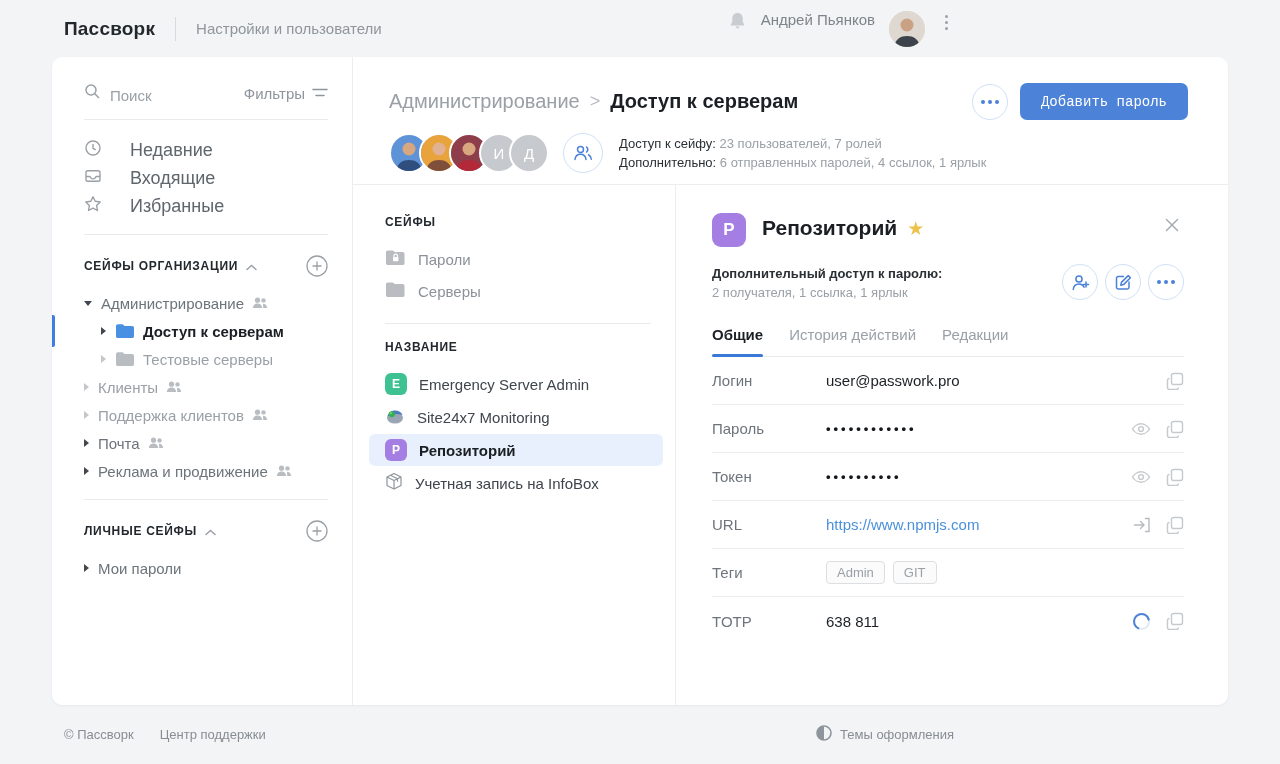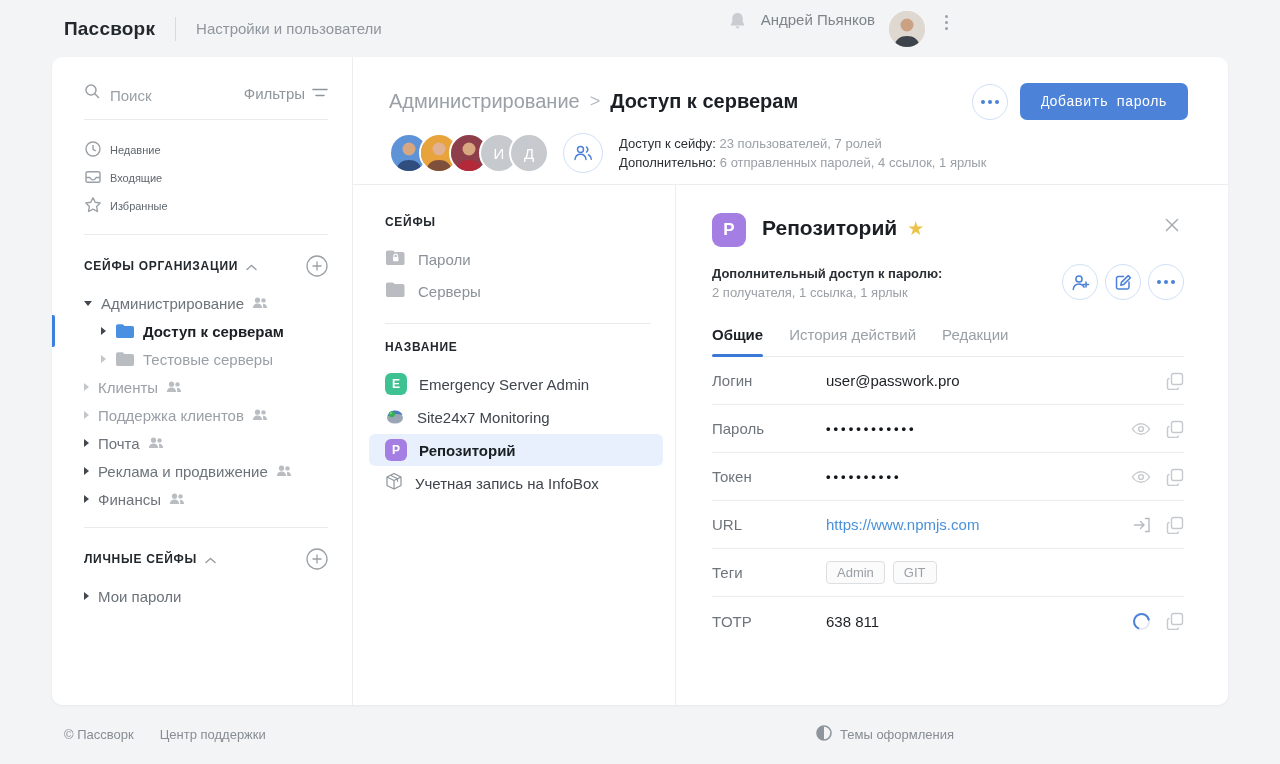--- a/index.html
+++ b/index.html
@@ -22,21 +22,21 @@
   .card { position:absolute; left:52px; top:57px; width:1176px; height:648px; background:#fff; border-radius:10px; box-shadow:0 1px 3px rgba(30,40,60,.05); display:flex; overflow:hidden; }
 
   
   .sidebar { width:301px; border-right:1px solid #ebedef; padding-top:26px; flex-shrink:0; position:relative; }
   .search-block { margin:0 24px 0 32px; padding-bottom:15px; border-bottom:1px solid #e8eaec; display:flex; align-items:center; }
   .search-left { display:flex; align-items:flex-end; gap:9px; flex:1; }
   .search-input { border:none; outline:none; font-size:15px; color:#3a4046; width:110px; font-family:inherit; background:transparent; }
   .search-input::placeholder { color:#9aa0a6; }
   .filters { display:flex; align-items:center; gap:7px; font-size:15px; color:#8e959c; cursor:pointer; }
   .quick { margin:16px 24px 0 32px; }
-  .quick-item { display:flex; align-items:center; gap:8px; height:28px; font-size:11px; color:#5f666d; cursor:pointer; }
+  .quick-item { display:flex; align-items:center; gap:28px; height:28px; font-size:18px; color:#5f666d; cursor:pointer; }
   .side-sep { height:1px; background:#e8eaec; margin:14px 24px 0 32px; }
   .section-head { display:flex; align-items:center; margin:20px 24px 0 32px; }
   .section-title { font-size:12px; font-weight:bold; letter-spacing:.7px; color:#23282d; }
   .chev { margin-left:8px; }
   .plus-btn { margin-left:auto; cursor:pointer; display:flex; }
   .tree { margin-top:12px; }
   .tree-row { display:flex; align-items:center; height:28px; padding-left:32px; font-size:15px; color:#6c737a; cursor:pointer; position:relative; }
   .tree-row .tri { margin-right:9px; }
   .tree-row.lvl1 { padding-left:49px; }
   .tree-row.selected { font-weight:bold; color:#1b1f24; }
@@ -292,32 +292,20 @@
           <span>Реклама и продвижение</span>
           <span class="ppl">
             <svg width="16" height="12" viewBox="0 0 16 12" fill="#b9bdc2">
                 <circle cx="5.5" cy="3.2" r="2.6"></circle>
                 <path d="M.8 11c.3-3 2.3-4.4 4.7-4.4S9.9 8 10.2 11z"></path>
                 <circle cx="11.5" cy="3.4" r="2.2"></circle>
                 <path d="M11 6.8c2.2.1 3.9 1.4 4.2 4.2h-4z"></path>
               </svg>
           </span>
         </div>
-        <div class="tree-row">
-          <span class="tri"></span>
-          <span>Финансы</span>
-          <span class="ppl">
-            <svg width="16" height="12" viewBox="0 0 16 12" fill="#b9bdc2">
-                <circle cx="5.5" cy="3.2" r="2.6"></circle>
-                <path d="M.8 11c.3-3 2.3-4.4 4.7-4.4S9.9 8 10.2 11z"></path>
-                <circle cx="11.5" cy="3.4" r="2.2"></circle>
-                <path d="M11 6.8c2.2.1 3.9 1.4 4.2 4.2h-4z"></path>
-              </svg>
-          </span>
-        </div>
       </div>
 
       <div class="side-sep"></div>
 
       <div class="section-head">
         <span class="section-title">ЛИЧНЫЕ СЕЙФЫ</span>
         <span class="chev">
           <svg width="11" height="7" viewBox="0 0 11 7" fill="none" stroke="#9aa0a6" stroke-width="1.5" stroke-linecap="round">
               <path d="M1 5.5L5.5 1.5 10 5.5"></path>
             </svg>

